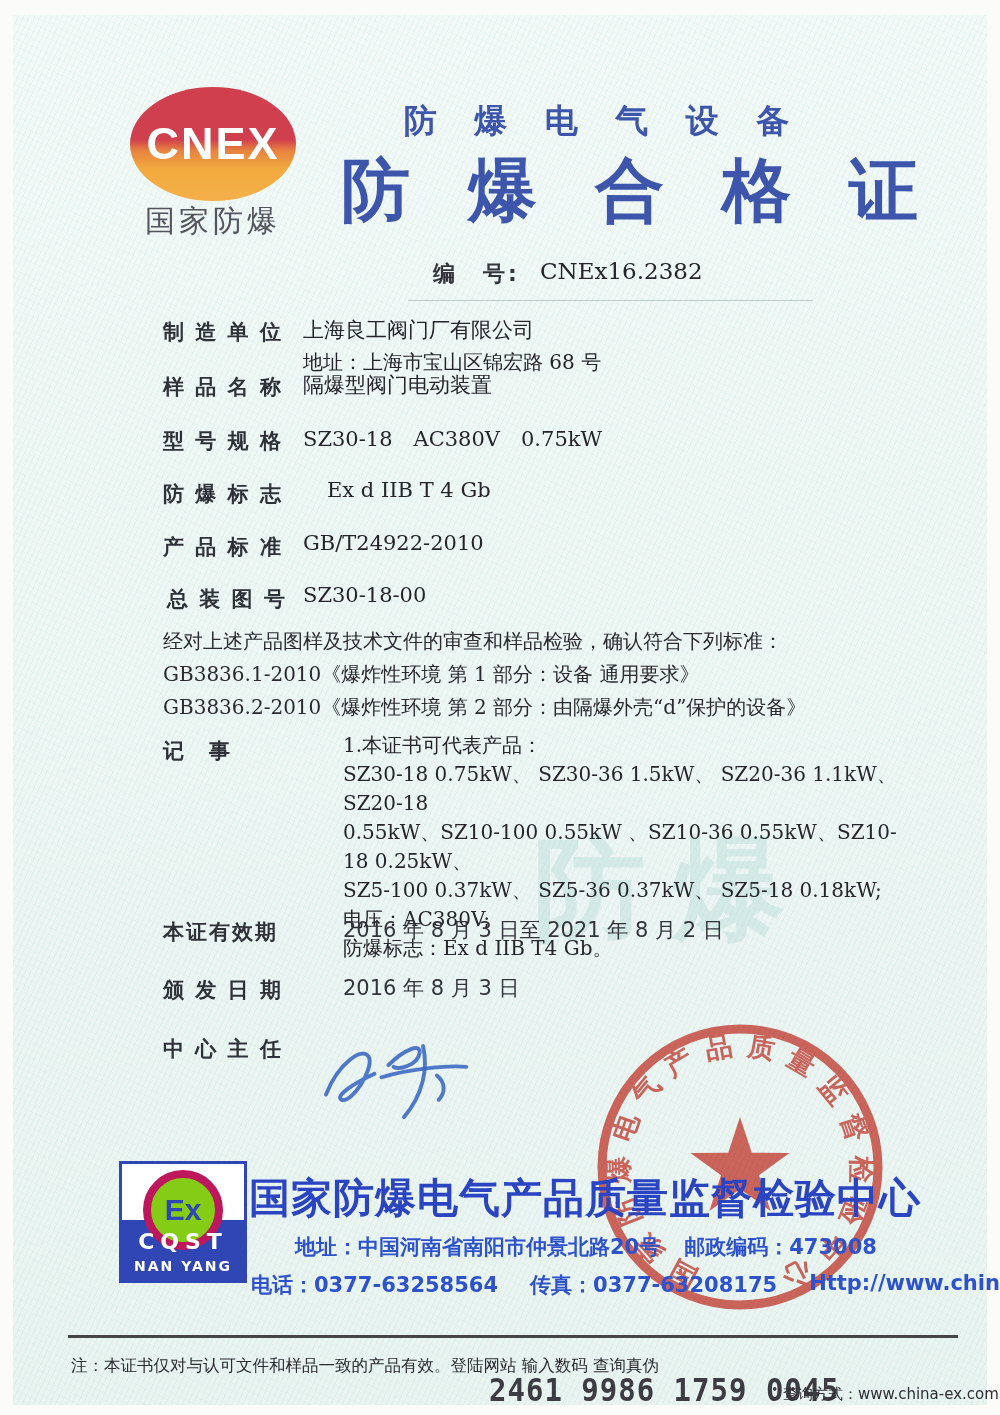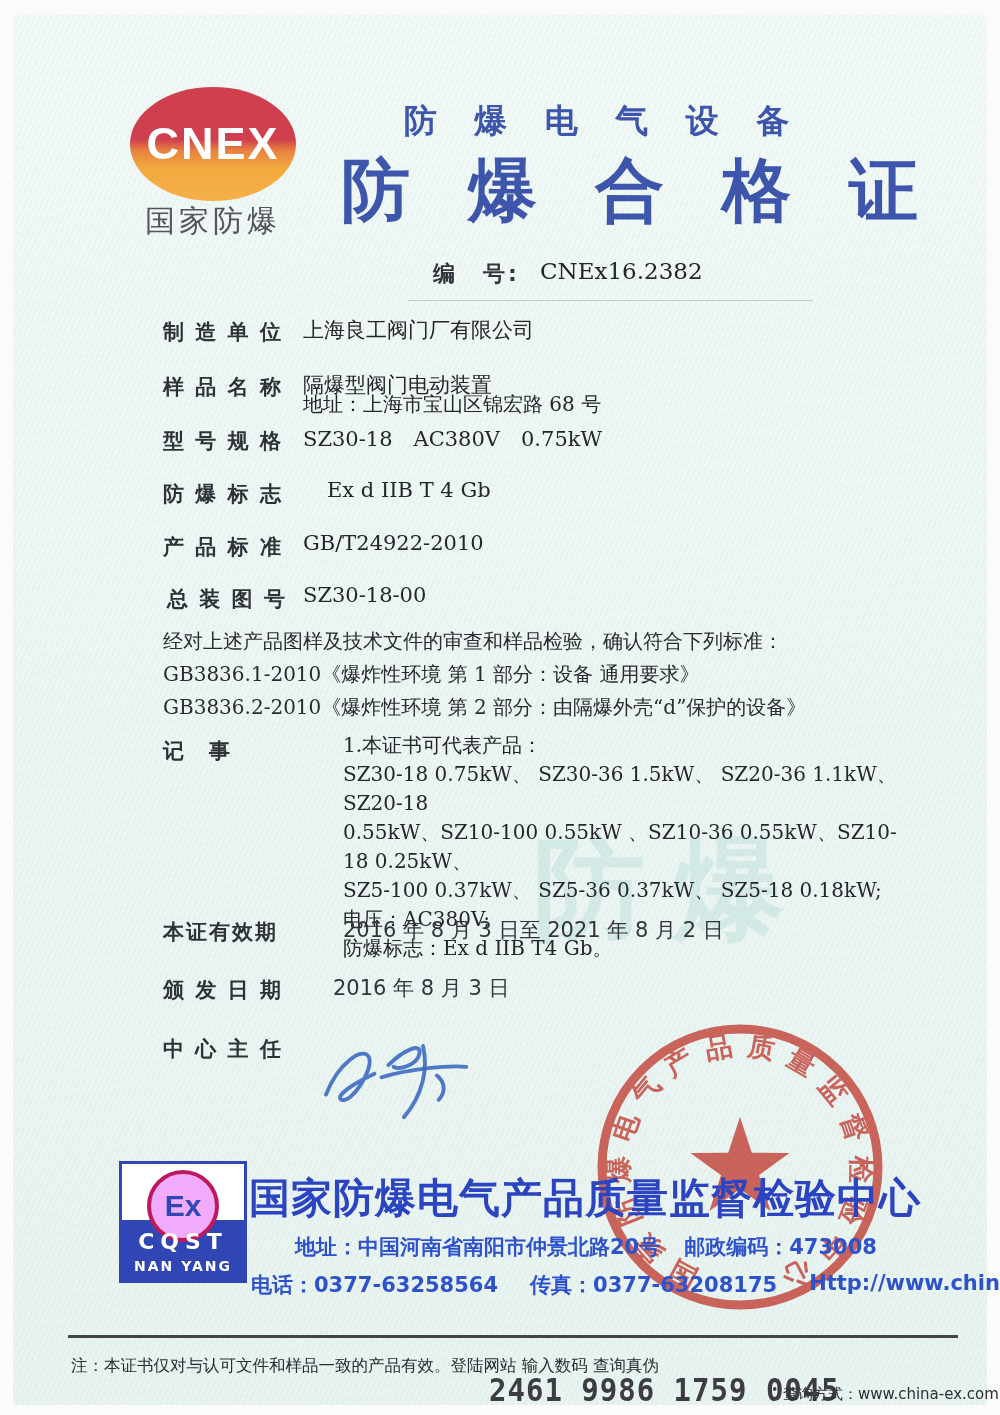--- a/index.html
+++ b/index.html
@@ -39,21 +39,21 @@
   
   .stamp{left:577px;top:1002px;width:300px;height:300px;mix-blend-mode:multiply;opacity:.82;}
   .stamp circle{fill:none;stroke:#d6463d;stroke-width:9;}
   .stamp polygon{fill:#d6463d;}
   #stamp-chars text{fill:#d6463d;font-size:27px;font-weight:bold;text-anchor:middle;
                     font-family:"DejaVu Sans",sans-serif;}
   
   .exlogo{left:106px;top:1146px;width:122px;height:116px;border:3px solid #2f46b4;background:#fff;}
   .exlogo .band{position:absolute;left:0;right:0;bottom:0;height:60px;background:#2f46b4;}
   .exlogo .circle{position:absolute;left:50%;top:6px;transform:translateX(-50%);width:64px;height:64px;
-                  border:4px solid #be185d;border-radius:50%;background:#f0abfc;display:flex;align-items:center;justify-content:center;}
+                  border:8px solid #be185d;border-radius:50%;background:#84cc16;display:flex;align-items:center;justify-content:center;}
   .exlogo .circle span{color:#2f46b4;font-weight:bold;font-size:30px;font-family:"Liberation Sans",sans-serif;}
   .exlogo .cqst{position:absolute;left:0;right:0;bottom:26px;text-align:center;color:#fff;font-weight:bold;
                 font-size:22px;letter-spacing:6px;}
   .exlogo .city{position:absolute;left:0;right:0;bottom:6px;text-align:center;color:#fff;font-weight:bold;
                 font-size:14px;letter-spacing:2px;margin-top:44px;}
   .org-name{left:236px;top:1156px;width:700px;font-size:41px;font-weight:bold;color:#2b44c2;
             letter-spacing:1px;white-space:nowrap;font-family:"DejaVu Serif","Liberation Serif",serif;}
   .org-line1{left:282px;top:1218px;width:560px;display:flex;gap:24px;font-size:21px;font-weight:bold;color:#2d52cb;white-space:nowrap;}
   .org-line2{left:238px;top:1256px;width:710px;display:flex;justify-content:space-between;font-size:21px;
              font-weight:bold;color:#2d52cb;white-space:nowrap;gap:32px;}
@@ -82,21 +82,21 @@
 
     <div class="abs doc-subtitle z">防 爆 电 气 设 备</div>
     <div class="abs doc-title z">防 爆 合 格 证</div>
 
     <div class="abs certno-label z">编　号:</div>
     <div class="abs certno-value z">CNEx16.2382</div>
     <div class="abs certno-line z"></div>
 
     <div class="abs flabel z" style="left:150px;top:303px;">制 造 单 位</div>
     <div class="abs fvalue z" style="left:290px;top:301px;">上海良工阀门厂有限公司</div>
-    <div class="abs fvalue z" style="left:290px;top:334px;font-size:20px;margin-top:42px;">地址：上海市宝山区锦宏路 68 号</div>
+    <div class="abs fvalue z" style="left:290px;top:334px;font-size:20px;">地址：上海市宝山区锦宏路 68 号</div>
 
     <div class="abs flabel z" style="left:150px;top:358px;">样 品 名 称</div>
     <div class="abs fvalue z" style="left:290px;top:356px;">隔爆型阀门电动装置</div>
 
     <div class="abs flabel z" style="left:150px;top:412px;">型 号 规 格</div>
     <div class="abs fvalue z" style="left:290px;top:410px;">SZ30-18　AC380V　0.75kW</div>
 
     <div class="abs flabel z" style="left:150px;top:465px;">防 爆 标 志</div>
     <div class="abs fvalue z" style="left:290px;top:463px;margin-left:24px;">Ex d IIB T 4 Gb</div>
 
@@ -119,21 +119,21 @@
       <div>0.55kW、SZ10-100 0.55kW 、SZ10-36 0.55kW、SZ10-18 0.25kW、</div>
       <div>SZ5-100 0.37kW、 SZ5-36 0.37kW、 SZ5-18 0.18kW;</div>
       <div>电压：AC380V;</div>
       <div>防爆标志：Ex d IIB T4 Gb。</div>
     </div>
 
     <div class="abs flabel z" style="left:150px;top:903px;">本证有效期</div>
     <div class="abs fvalue fsans z" style="left:330px;top:901px;">2016 年 8 月 3 日至 2021 年 8 月 2 日</div>
 
     <div class="abs flabel z" style="left:150px;top:961px;">颁 发 日 期</div>
-    <div class="abs fvalue fsans z" style="left:320px;top:959px;">2016 年 8 月 3 日</div>
+    <div class="abs fvalue fsans z" style="left:330px;top:959px;">2016 年 8 月 3 日</div>
 
     <div class="abs flabel z" style="left:150px;top:1020px;">中 心 主 任</div>
 
     <svg class="abs sig z" viewBox="0 0 200 120">
       <path d="M14,78 C28,42 58,20 64,36 C68,50 44,88 32,84 C24,80 44,66 70,54"></path>
       <path d="M86,44 C104,26 124,18 122,30 C120,44 98,50 92,46"></path>
       <path d="M78,58 C112,48 156,44 176,46"></path>
       <path d="M126,22 C132,48 126,78 104,104"></path>
       <path d="M142,56 C152,64 152,76 144,84"></path>
     </svg>

